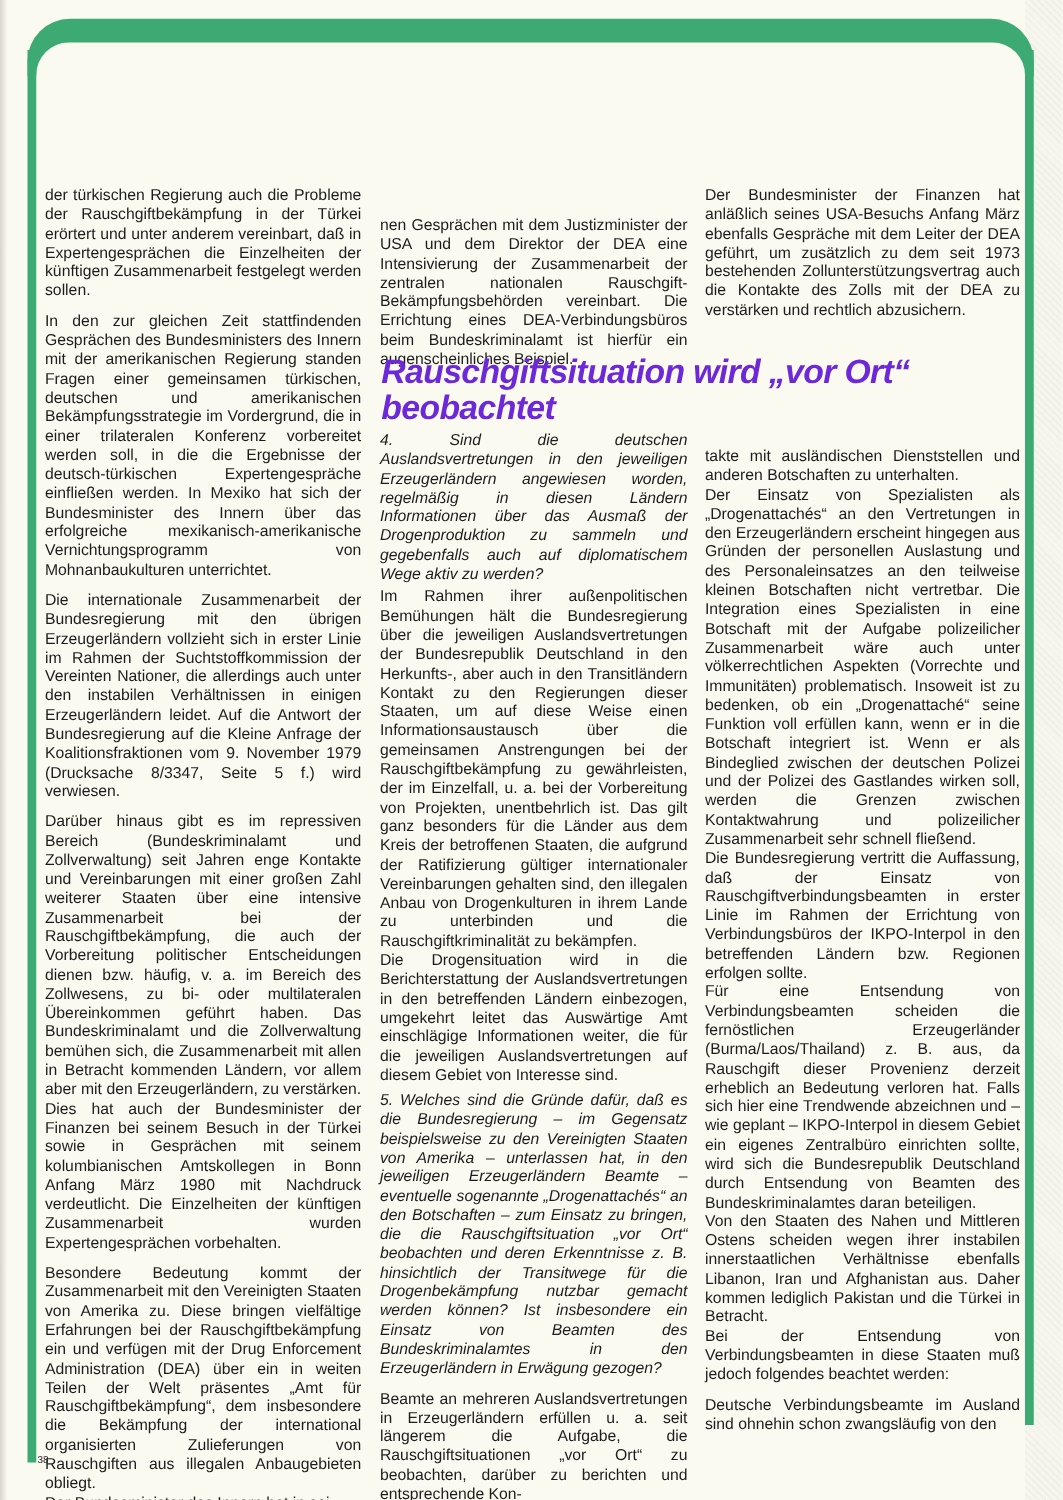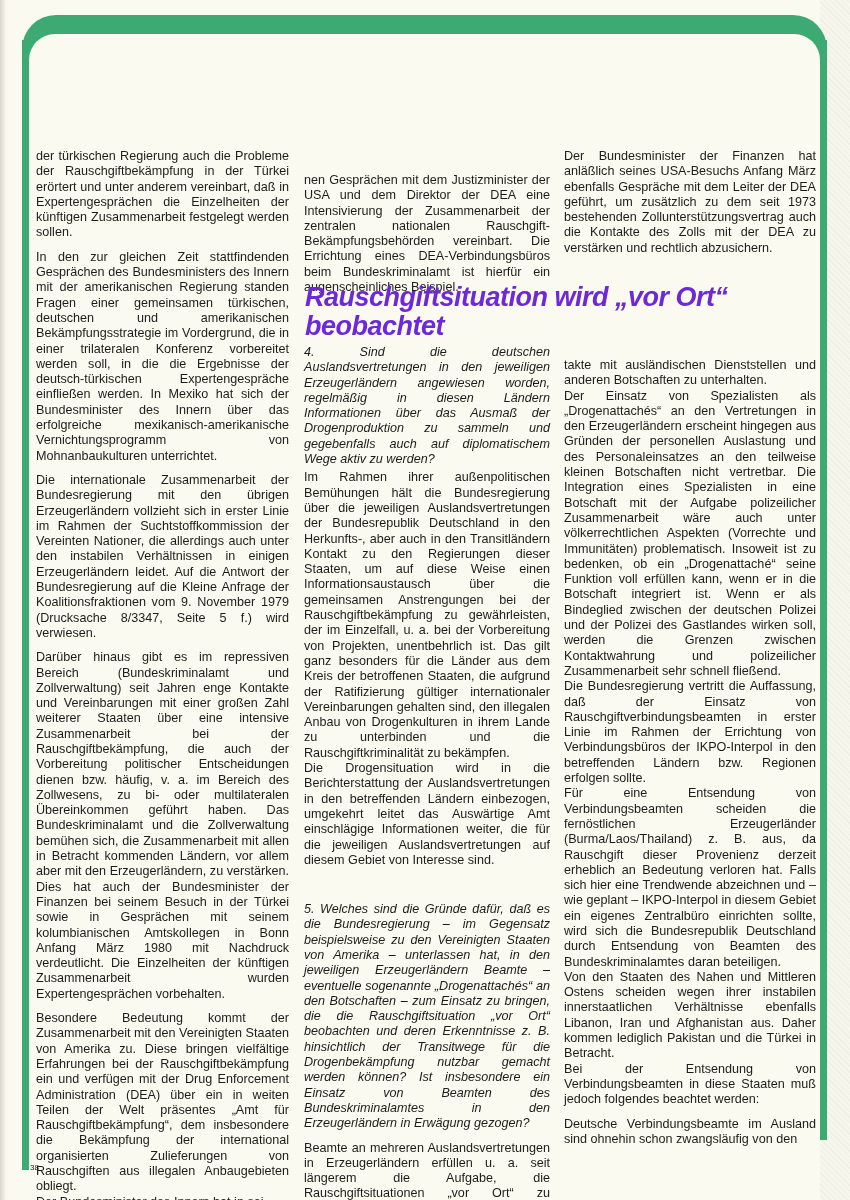--- a/index.html
+++ b/index.html
@@ -84,21 +84,21 @@
 
 <div class="col col3">
   <p>Der Bundesminister der Finanzen hat anläßlich seines USA-Besuchs Anfang März ebenfalls Gespräche mit dem Leiter der DEA geführt, um zusätzlich zu dem seit 1973 bestehenden Zollunterstützungsvertrag auch die Kontakte des Zolls mit der DEA zu verstärken und rechtlich abzusichern.</p>
 </div>
 
 <h2 class="headline">Rauschgiftsituation wird „vor Ort“ beobachtet</h2>
 
 <div class="col col2b">
   <p class="q" style="margin-bottom:3px">4. Sind die deutschen Auslandsvertretungen in den jeweiligen Erzeugerländern angewiesen worden, regelmäßig in diesen Ländern Informationen über das Ausmaß der Drogenproduktion zu sammeln und gegebenfalls auch auf diplomatischem Wege aktiv zu werden?</p>
   <p class="tight">Im Rahmen ihrer außenpolitischen Bemühungen hält die Bundesregierung über die jeweiligen Auslandsvertretungen der Bundesrepublik Deutschland in den Herkunfts-, aber auch in den Transitländern Kontakt zu den Regierungen dieser Staaten, um auf diese Weise einen Informationsaustausch über die gemeinsamen Anstrengungen bei der Rauschgiftbekämpfung zu gewährleisten, der im Einzelfall, u. a. bei der Vorbereitung von Projekten, unentbehrlich ist. Das gilt ganz besonders für die Länder aus dem Kreis der betroffenen Staaten, die aufgrund der Ratifizierung gültiger internationaler Vereinbarungen gehalten sind, den illegalen Anbau von Drogenkulturen in ihrem Lande zu unterbinden und die Rauschgiftkriminalität zu bekämpfen.</p>
-  <p style="margin-bottom:34px">Die Drogensituation wird in die Berichterstattung der Auslandsvertretungen in den betreffenden Ländern einbezogen, umgekehrt leitet das Auswärtige Amt einschlägige Informationen weiter, die für die jeweiligen Auslandsvertretungen auf diesem Gebiet von Interesse sind.</p>
+  <p style="margin-bottom:5px">Die Drogensituation wird in die Berichterstattung der Auslandsvertretungen in den betreffenden Ländern einbezogen, umgekehrt leitet das Auswärtige Amt einschlägige Informationen weiter, die für die jeweiligen Auslandsvertretungen auf diesem Gebiet von Interesse sind.</p>
   <p class="q">5. Welches sind die Gründe dafür, daß es die Bundesregierung – im Gegensatz beispielsweise zu den Vereinigten Staaten von Amerika – unterlassen hat, in den jeweiligen Erzeugerländern Beamte – eventuelle sogenannte „Drogenattachés“ an den Botschaften – zum Einsatz zu bringen, die die Rauschgiftsituation „vor Ort“ beobachten und deren Erkenntnisse z. B. hinsichtlich der Transitwege für die Drogenbekämpfung nutzbar gemacht werden können? Ist insbesondere ein Einsatz von Beamten des Bundeskriminalamtes in den Erzeugerländern in Erwägung gezogen?</p>
   <p class="tight">Beamte an mehreren Auslandsvertretungen in Erzeugerländern erfüllen u. a. seit längerem die Aufgabe, die Rauschgiftsituationen „vor Ort“ zu beobachten, darüber zu berichten und entsprechende Kon-</p>
 </div>
 
 <div class="col col3b">
   <p class="tight">takte mit ausländischen Dienststellen und anderen Botschaften zu unterhalten.</p>
   <p class="tight">Der Einsatz von Spezialisten als „Drogenattachés“ an den Vertretungen in den Erzeugerländern erscheint hingegen aus Gründen der personellen Auslastung und des Personaleinsatzes an den teilweise kleinen Botschaften nicht vertretbar. Die Integration eines Spezialisten in eine Botschaft mit der Aufgabe polizeilicher Zusammenarbeit wäre auch unter völkerrechtlichen Aspekten (Vorrechte und Immunitäten) problematisch. Insoweit ist zu bedenken, ob ein „Drogenattaché“ seine Funktion voll erfüllen kann, wenn er in die Botschaft integriert ist. Wenn er als Bindeglied zwischen der deutschen Polizei und der Polizei des Gastlandes wirken soll, werden die Grenzen zwischen Kontaktwahrung und polizeilicher Zusammenarbeit sehr schnell fließend.</p>
   <p class="tight">Die Bundesregierung vertritt die Auffassung, daß der Einsatz von Rauschgiftverbindungsbeamten in erster Linie im Rahmen der Errichtung von Verbindungsbüros der IKPO-Interpol in den betreffenden Ländern bzw. Regionen erfolgen sollte.</p>
   <p class="tight">Für eine Entsendung von Verbindungsbeamten scheiden die fernöstlichen Erzeugerländer (Burma/Laos/Thailand) z. B. aus, da Rauschgift dieser Provenienz derzeit erheblich an Bedeutung verloren hat. Falls sich hier eine Trendwende abzeichnen und – wie geplant – IKPO-Interpol in diesem Gebiet ein eigenes Zentralbüro einrichten sollte, wird sich die Bundesrepublik Deutschland durch Entsendung von Beamten des Bundeskriminalamtes daran beteiligen.</p>
   <p class="tight">Von den Staaten des Nahen und Mittleren Ostens scheiden wegen ihrer instabilen innerstaatlichen Verhältnisse ebenfalls Libanon, Iran und Afghanistan aus. Daher kommen lediglich Pakistan und die Türkei in Betracht.</p>

